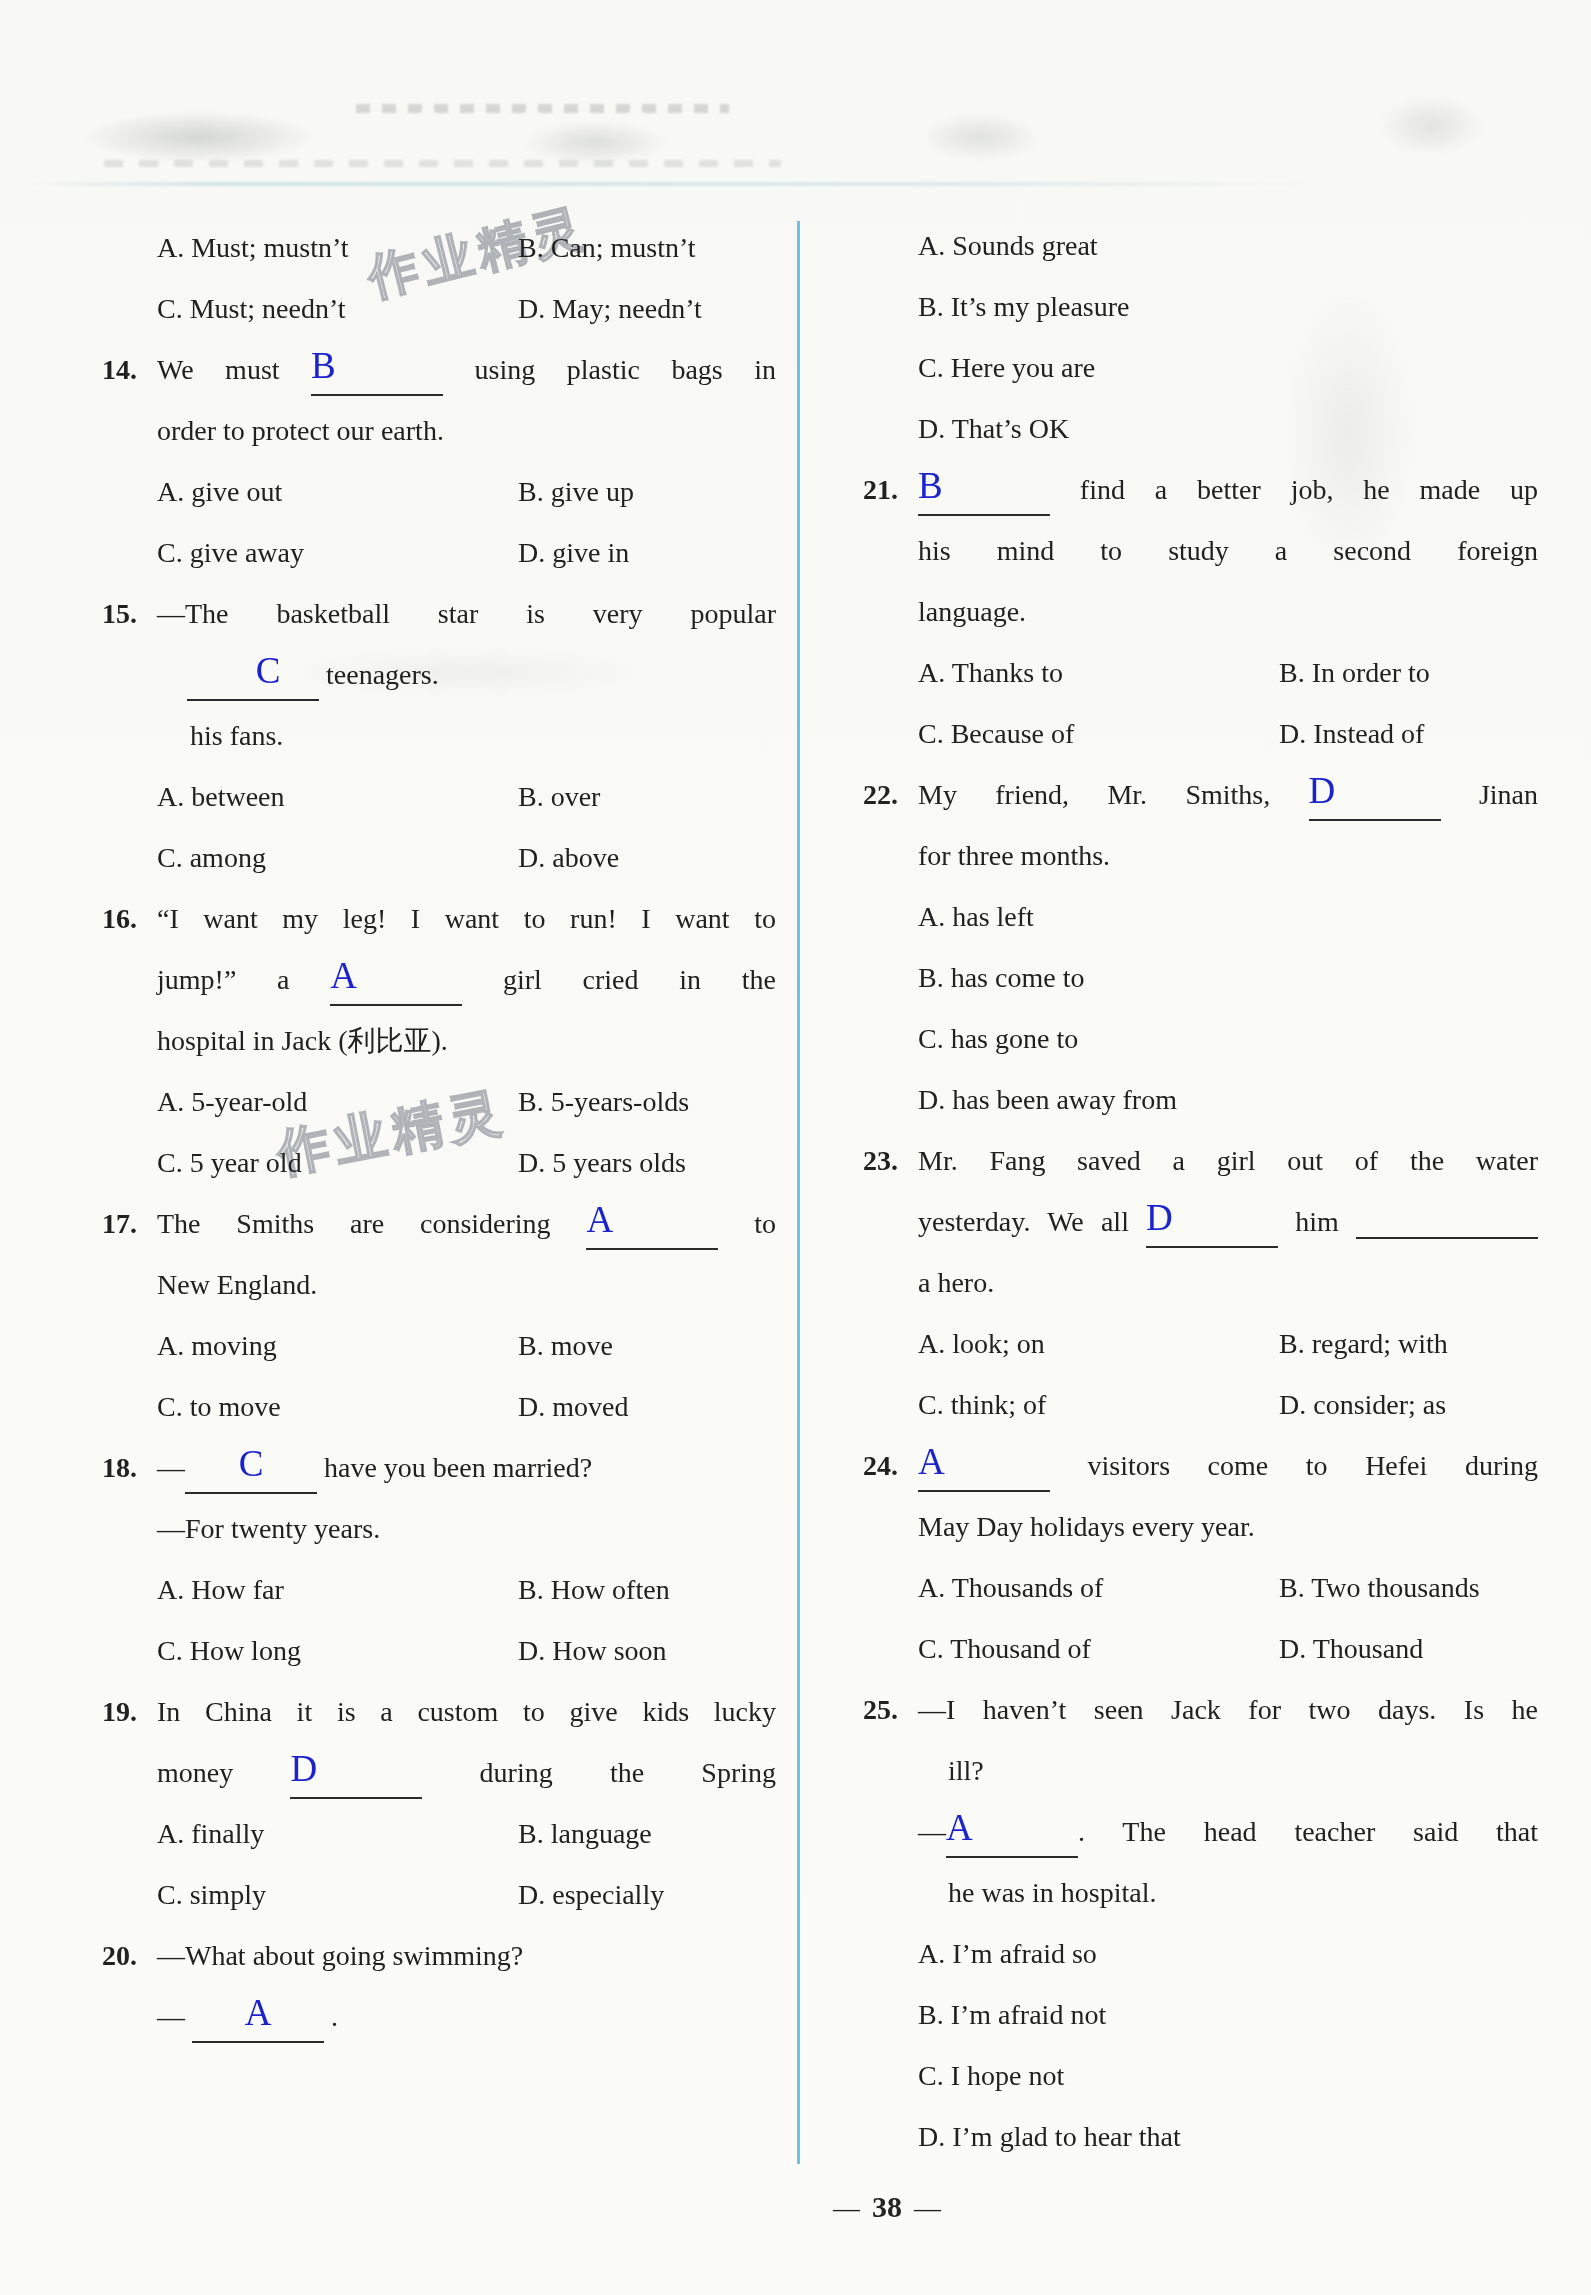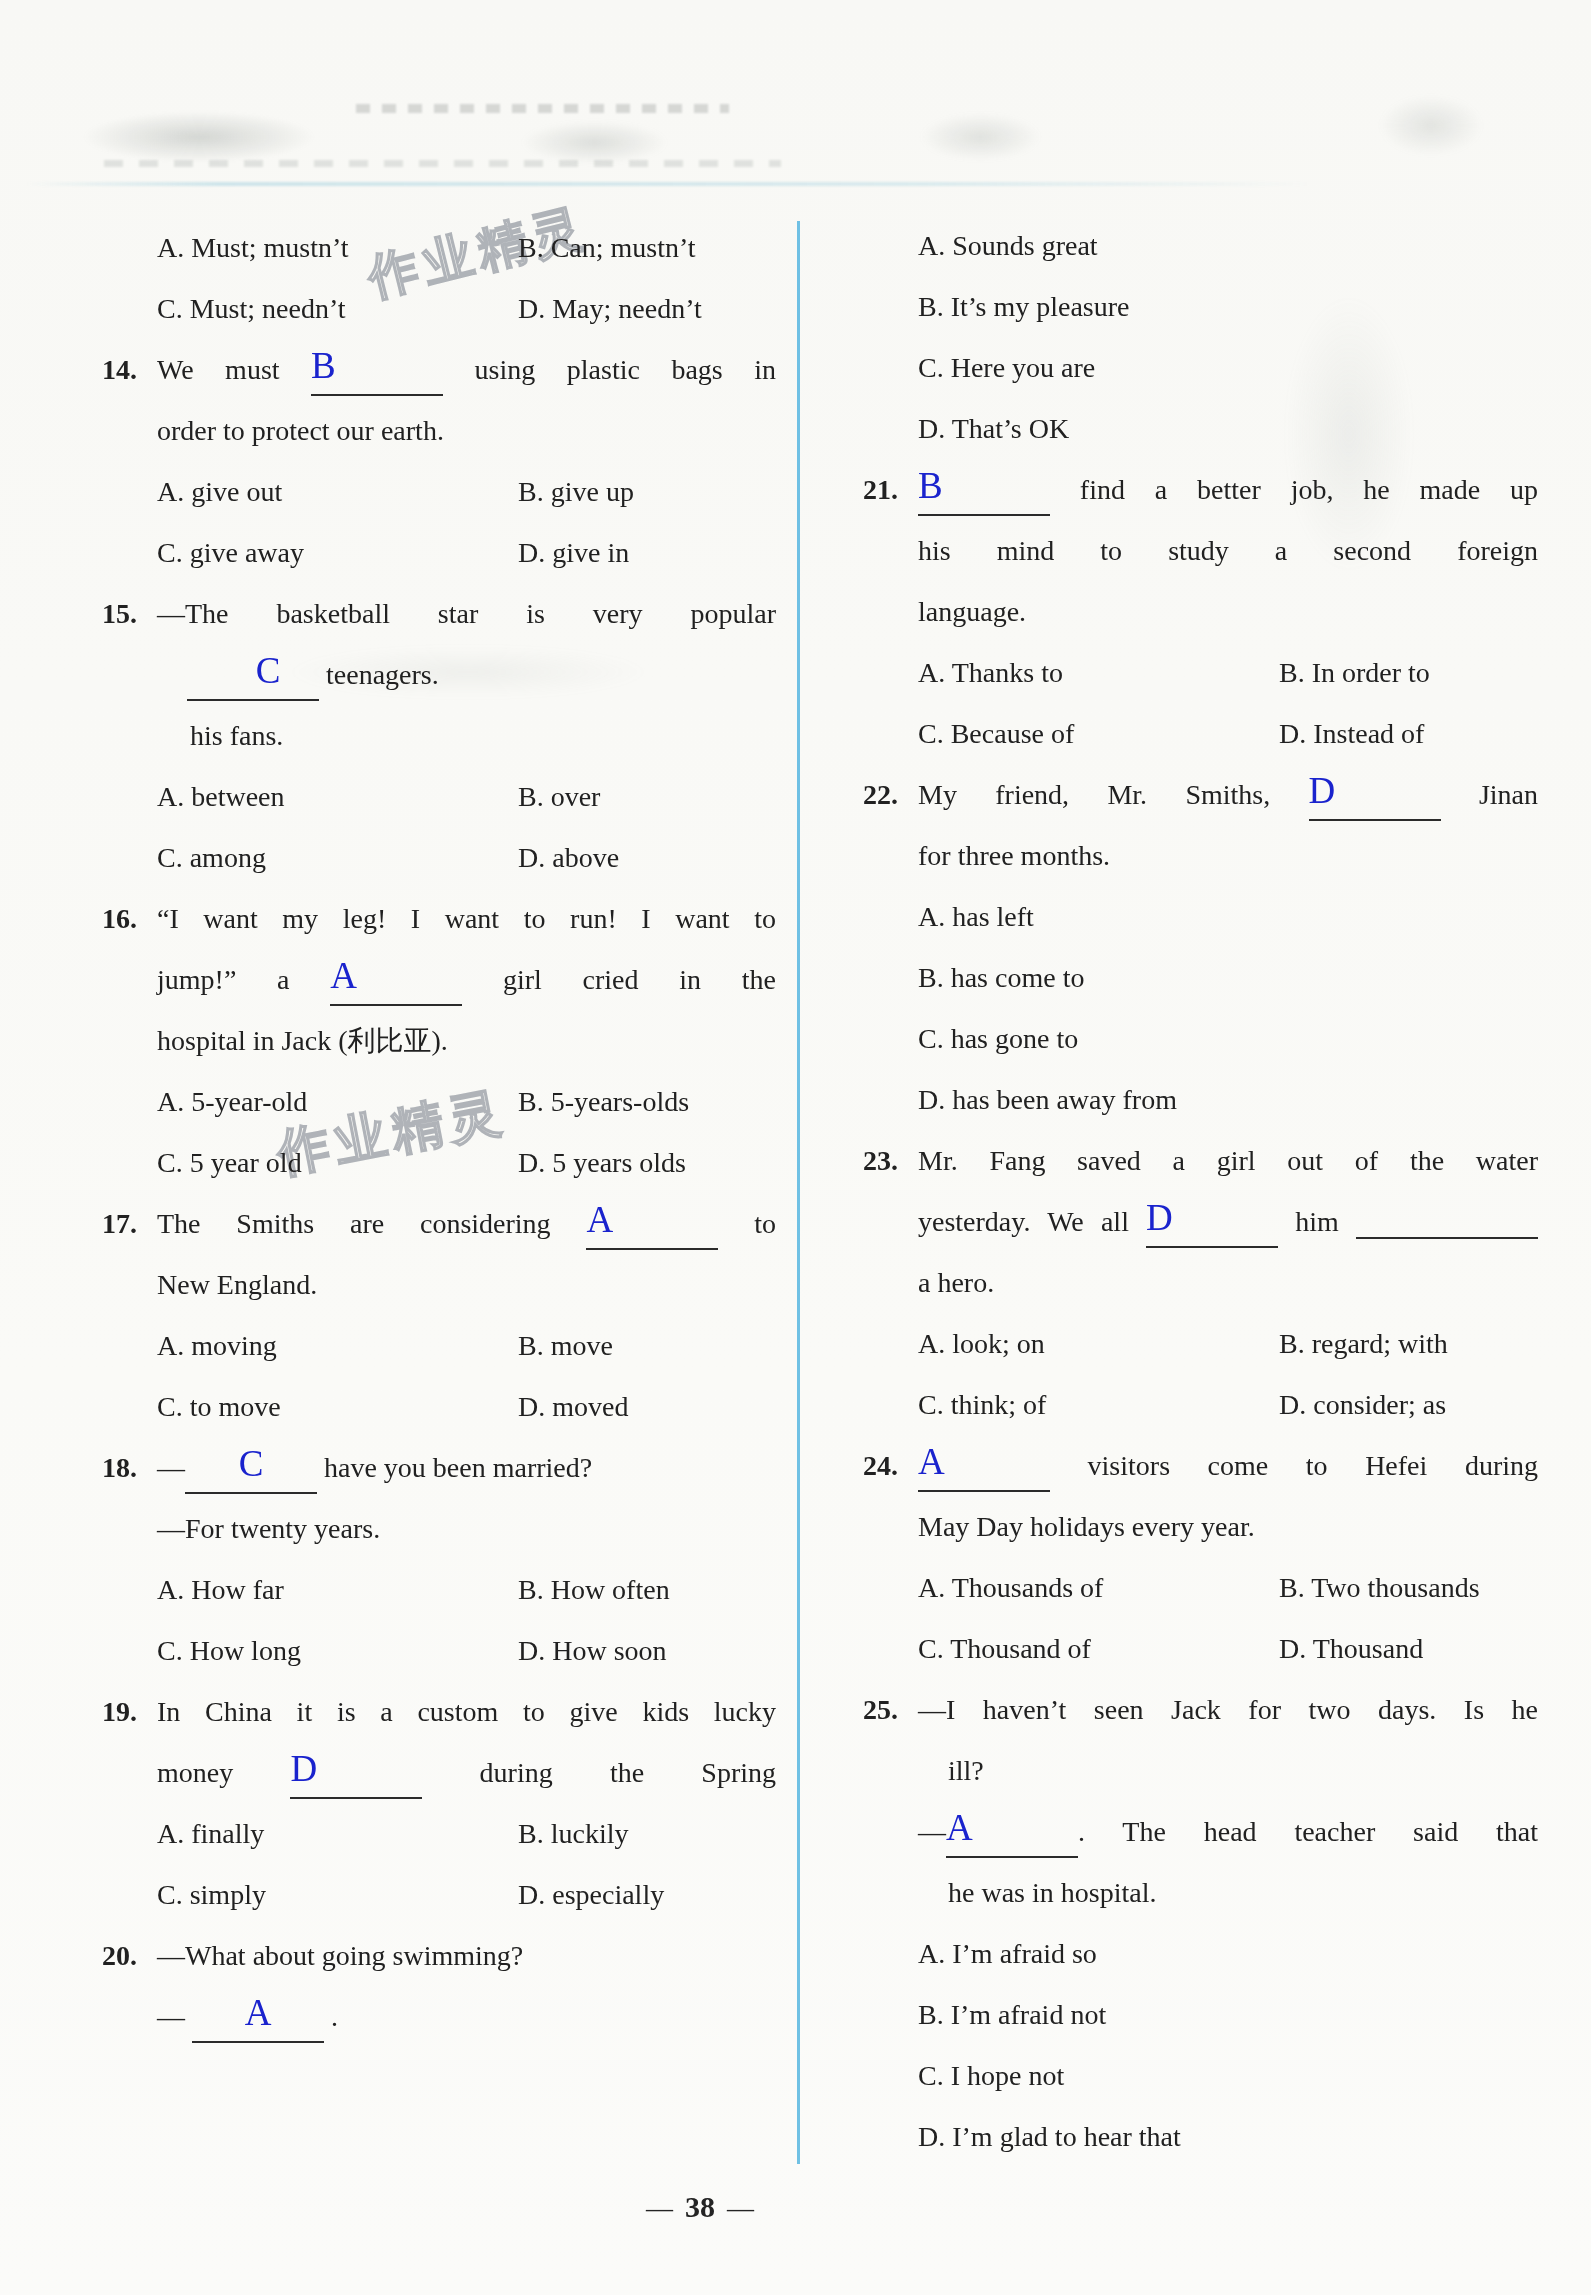--- a/index.html
+++ b/index.html
@@ -40,21 +40,21 @@
   .wm{
     position:absolute;white-space:nowrap;
     font-size:50px;font-weight:700;letter-spacing:6px;
     color:rgba(255,255,255,0);
     -webkit-text-stroke:1.5px var(--watermark-gray,#a8acb2);
     opacity:.9;pointer-events:none;
   }
   .wm1{left:366px;top:219px;transform:rotate(-14deg);}
   .wm2{left:276px;top:1098px;transform:rotate(-11deg);font-size:52px;}
   
-  .pagenum{position:absolute;left:646px;top:2176px;width:295px;height:61px;line-height:61px;text-align:left;font-size:27px;color:#242424;}
+  .pagenum{position:absolute;left:646px;top:2176px;width:295px;height:61px;line-height:61px;text-align:right;font-size:27px;color:#242424;}
   .pagenum .num{font-weight:700;font-size:30px;margin:0 12px;}
   
   .art{position:absolute;pointer-events:none;}
   .a1{left:82px;top:111px;width:234px;height:52px;background:radial-gradient(ellipse at 50% 50%,rgba(130,138,134,.30),rgba(130,138,134,0) 70%);filter:blur(1.7px);}
   .a2{left:356px;top:104px;width:373px;height:8.7px;background:repeating-linear-gradient(90deg,rgba(125,132,128,.28) 0 14px,rgba(0,0,0,0) 14px 26px);filter:blur(0.9px);}
   .a3{left:104px;top:160px;width:677px;height:7px;background:repeating-linear-gradient(90deg,rgba(140,148,144,.22) 0 19px,rgba(0,0,0,0) 19px 35px);filter:blur(0.9px);}
   .a4{left:26px;top:182px;width:1284px;height:4.3px;background:linear-gradient(90deg,rgba(110,185,210,.0),rgba(110,185,210,.30) 15%,rgba(110,185,210,.22) 70%,rgba(110,185,210,0));filter:blur(0.9px);}
   .a5{left:521px;top:121px;width:147px;height:43px;background:radial-gradient(ellipse,rgba(140,148,144,.25),rgba(0,0,0,0) 70%);filter:blur(2.6px);}
   .a6{left:920px;top:113px;width:121px;height:48px;background:radial-gradient(ellipse,rgba(140,148,144,.22),rgba(0,0,0,0) 70%);filter:blur(2.6px);}
   .a7{left:1379px;top:95px;width:104px;height:61px;background:radial-gradient(ellipse,rgba(140,148,144,.20),rgba(0,0,0,0) 70%);filter:blur(2.6px);}
@@ -160,21 +160,21 @@
         <div class="lbody"><span class="optA">C. How long</span><span class="optB">D. How soon</span></div>
       </div>
       <div class="line">
         <span class="qnum">19.</span>
         <div class="lbody j"><span>In China it is a custom to give kids lucky</span></div>
       </div>
       <div class="line">
         <div class="lbody j"><span>money </span><span class="blank"><span class="ans">D</span></span><span> during the Spring</span></div>
       </div>
       <div class="line">
-        <div class="lbody"><span class="optA">A. finally</span><span class="optB">B. luckily</span></div>
+        <div class="lbody"><span class="optA">A. finally</span><span class="optB">B. language</span></div>
       </div>
       <div class="line">
         <div class="lbody"><span class="optA">C. simply</span><span class="optB">D. especially</span></div>
       </div>
       <div class="line">
         <span class="qnum">20.</span>
         <div class="lbody"><span>—What about going swimming?</span></div>
       </div>
       <div class="line">
         <div class="lbody"><span>— </span><span class="blank"><span class="ans">A</span></span><span> .</span></div>

